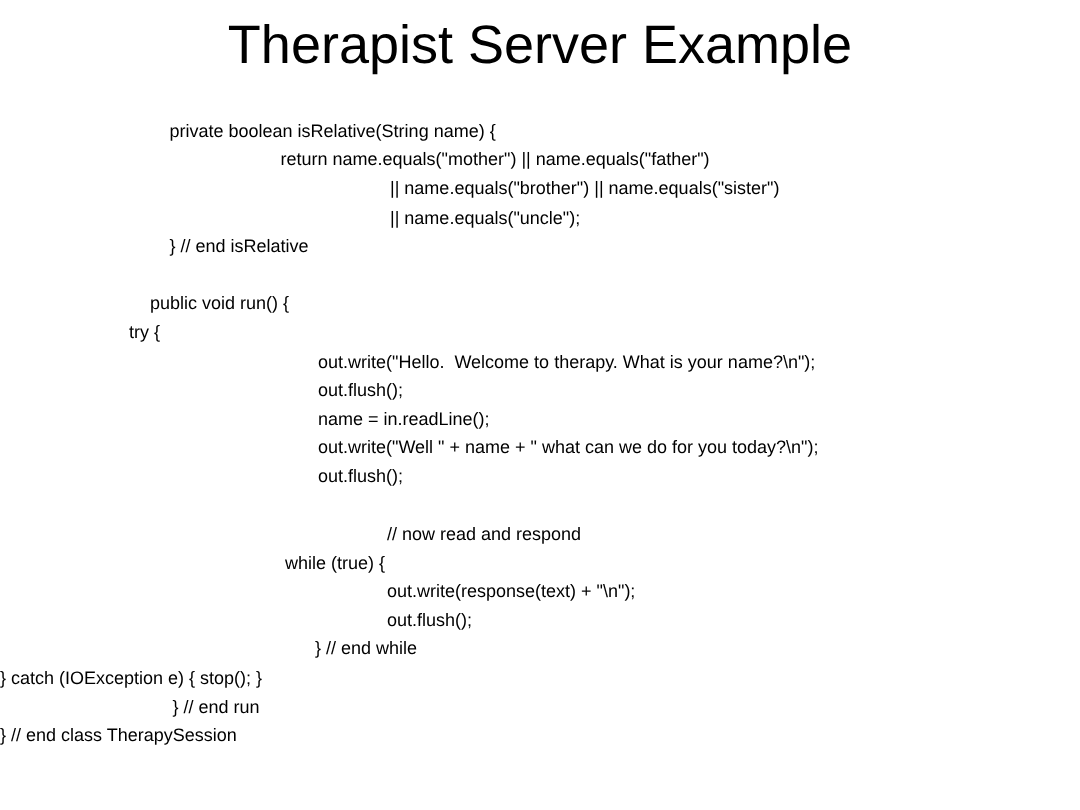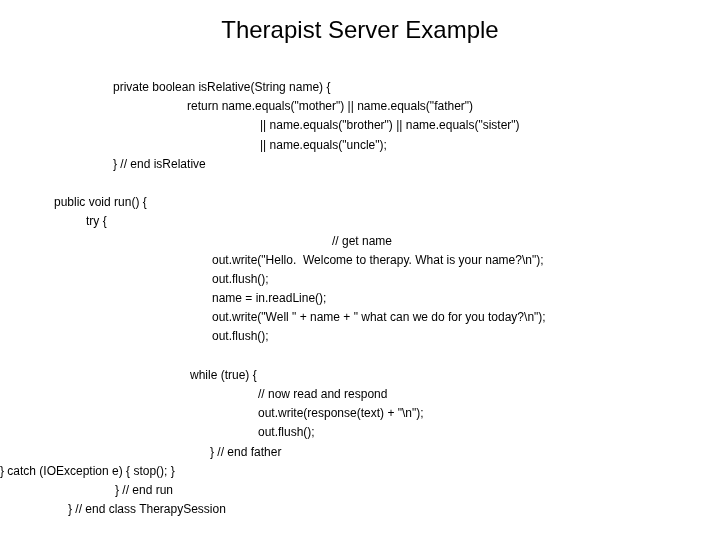--- a/index.html
+++ b/index.html
@@ -21,21 +21,21 @@
     width: 720px;
     height: 540px;
     background: #ffffff;
   }
   #slide-title {
     position: absolute;
     left: 0;
     top: 11px;
     width: 720px;
     text-align: center;
-    font-size: 24px;
+    font-size: 36px;
     line-height: 38px;
     font-weight: normal;
     letter-spacing: 0px;
     color: #000000;
     white-space: nowrap;
   }
   #code-body {
     position: absolute;
     left: 0;
     top: 78px;
@@ -69,32 +69,31 @@
 
   <div id="slide-title">Therapist Server Example</div>
 
   <div id="code-body">
       <div class="code-line"><span style="margin-left: 113px;">private boolean isRelative(String name) {</span></div>
       <div class="code-line"><span style="margin-left: 187px;">return name.equals("mother") || name.equals("father")</span></div>
       <div class="code-line"><span style="margin-left: 260px;">|| name.equals("brother") || name.equals("sister")</span></div>
       <div class="code-line"><span style="margin-left: 260px;">|| name.equals("uncle");</span></div>
       <div class="code-line"><span style="margin-left: 113px; text-align: center;">} // end isRelative</span></div>
       <div class="code-line blank-line"></div>
-      <div class="code-line"><span style="margin-left: 54px;">public void run() {</span></div>
+      <div class="code-line"><span style="margin-left: 100px;">public void run() {</span></div>
       <div class="code-line"><span style="margin-left: 86px;">try {</span></div>
-      <div class="code-line"><span style="margin-left: 332px;">// get name</span></div>
       <div class="code-line"><span style="margin-left: 212px;">out.write("Hello.  Welcome to therapy. What is your name?\n");</span></div>
       <div class="code-line"><span style="margin-left: 212px;">out.flush();</span></div>
       <div class="code-line"><span style="margin-left: 212px; text-align: right;">name = in.readLine();</span></div>
       <div class="code-line"><span style="margin-left: 212px;">out.write("Well " + name + " what can we do for you today?\n");</span></div>
       <div class="code-line"><span style="margin-left: 212px;">out.flush();</span></div>
       <div class="code-line blank-line"></div>
+      <div class="code-line"><span style="margin-left: 258px;">// now read and respond</span></div>
       <div class="code-line"><span style="margin-left: 190px;">while (true) {</span></div>
-      <div class="code-line"><span style="margin-left: 258px;">// now read and respond</span></div>
       <div class="code-line"><span style="margin-left: 258px;">out.write(response(text) + "\n");</span></div>
       <div class="code-line"><span style="margin-left: 258px;">out.flush();</span></div>
-      <div class="code-line"><span style="margin-left: 210px;">} // end father</span></div>
+      <div class="code-line"><span style="margin-left: 210px;">} // end while</span></div>
       <div class="code-line"><span style="">} catch (IOException e) { stop(); }</span></div>
       <div class="code-line"><span style="margin-left: 115px; text-align: right;">} // end run</span></div>
-      <div class="code-line"><span style="margin-left: 68px;">} // end class TherapySession</span></div>
+      <div class="code-line"><span style="">} // end class TherapySession</span></div>
     </div>
 
 </div>
 
 </body></html>

